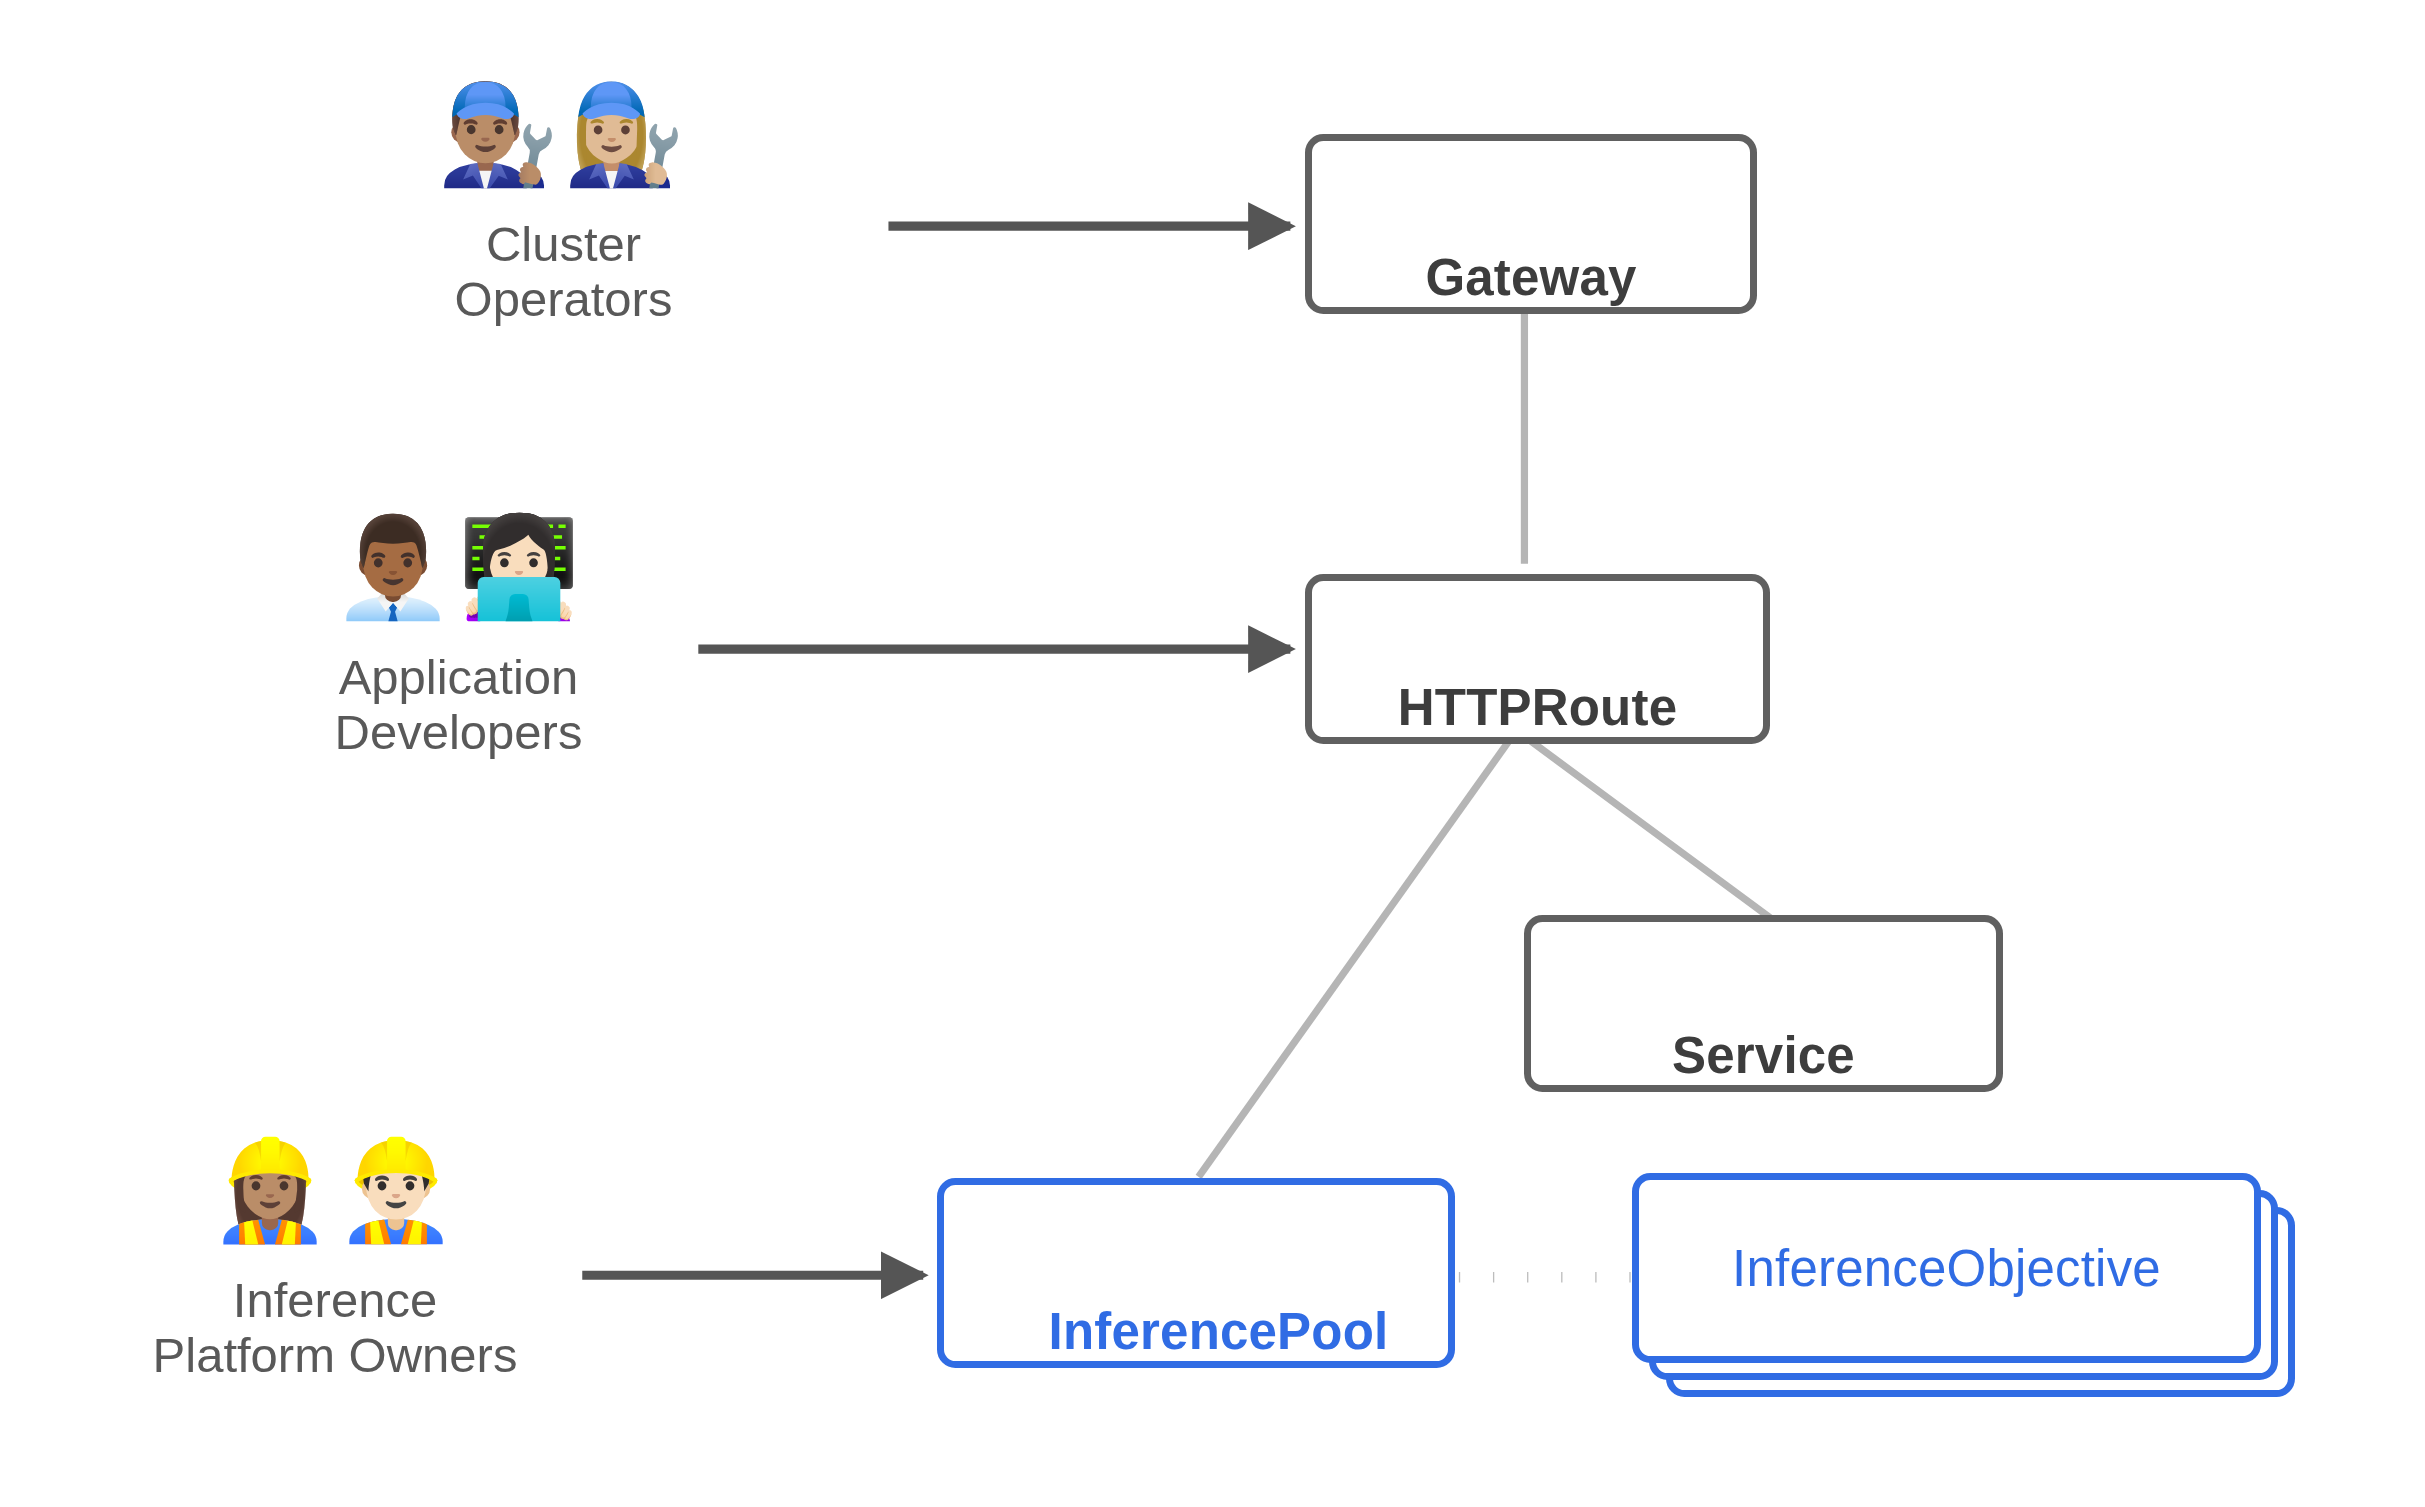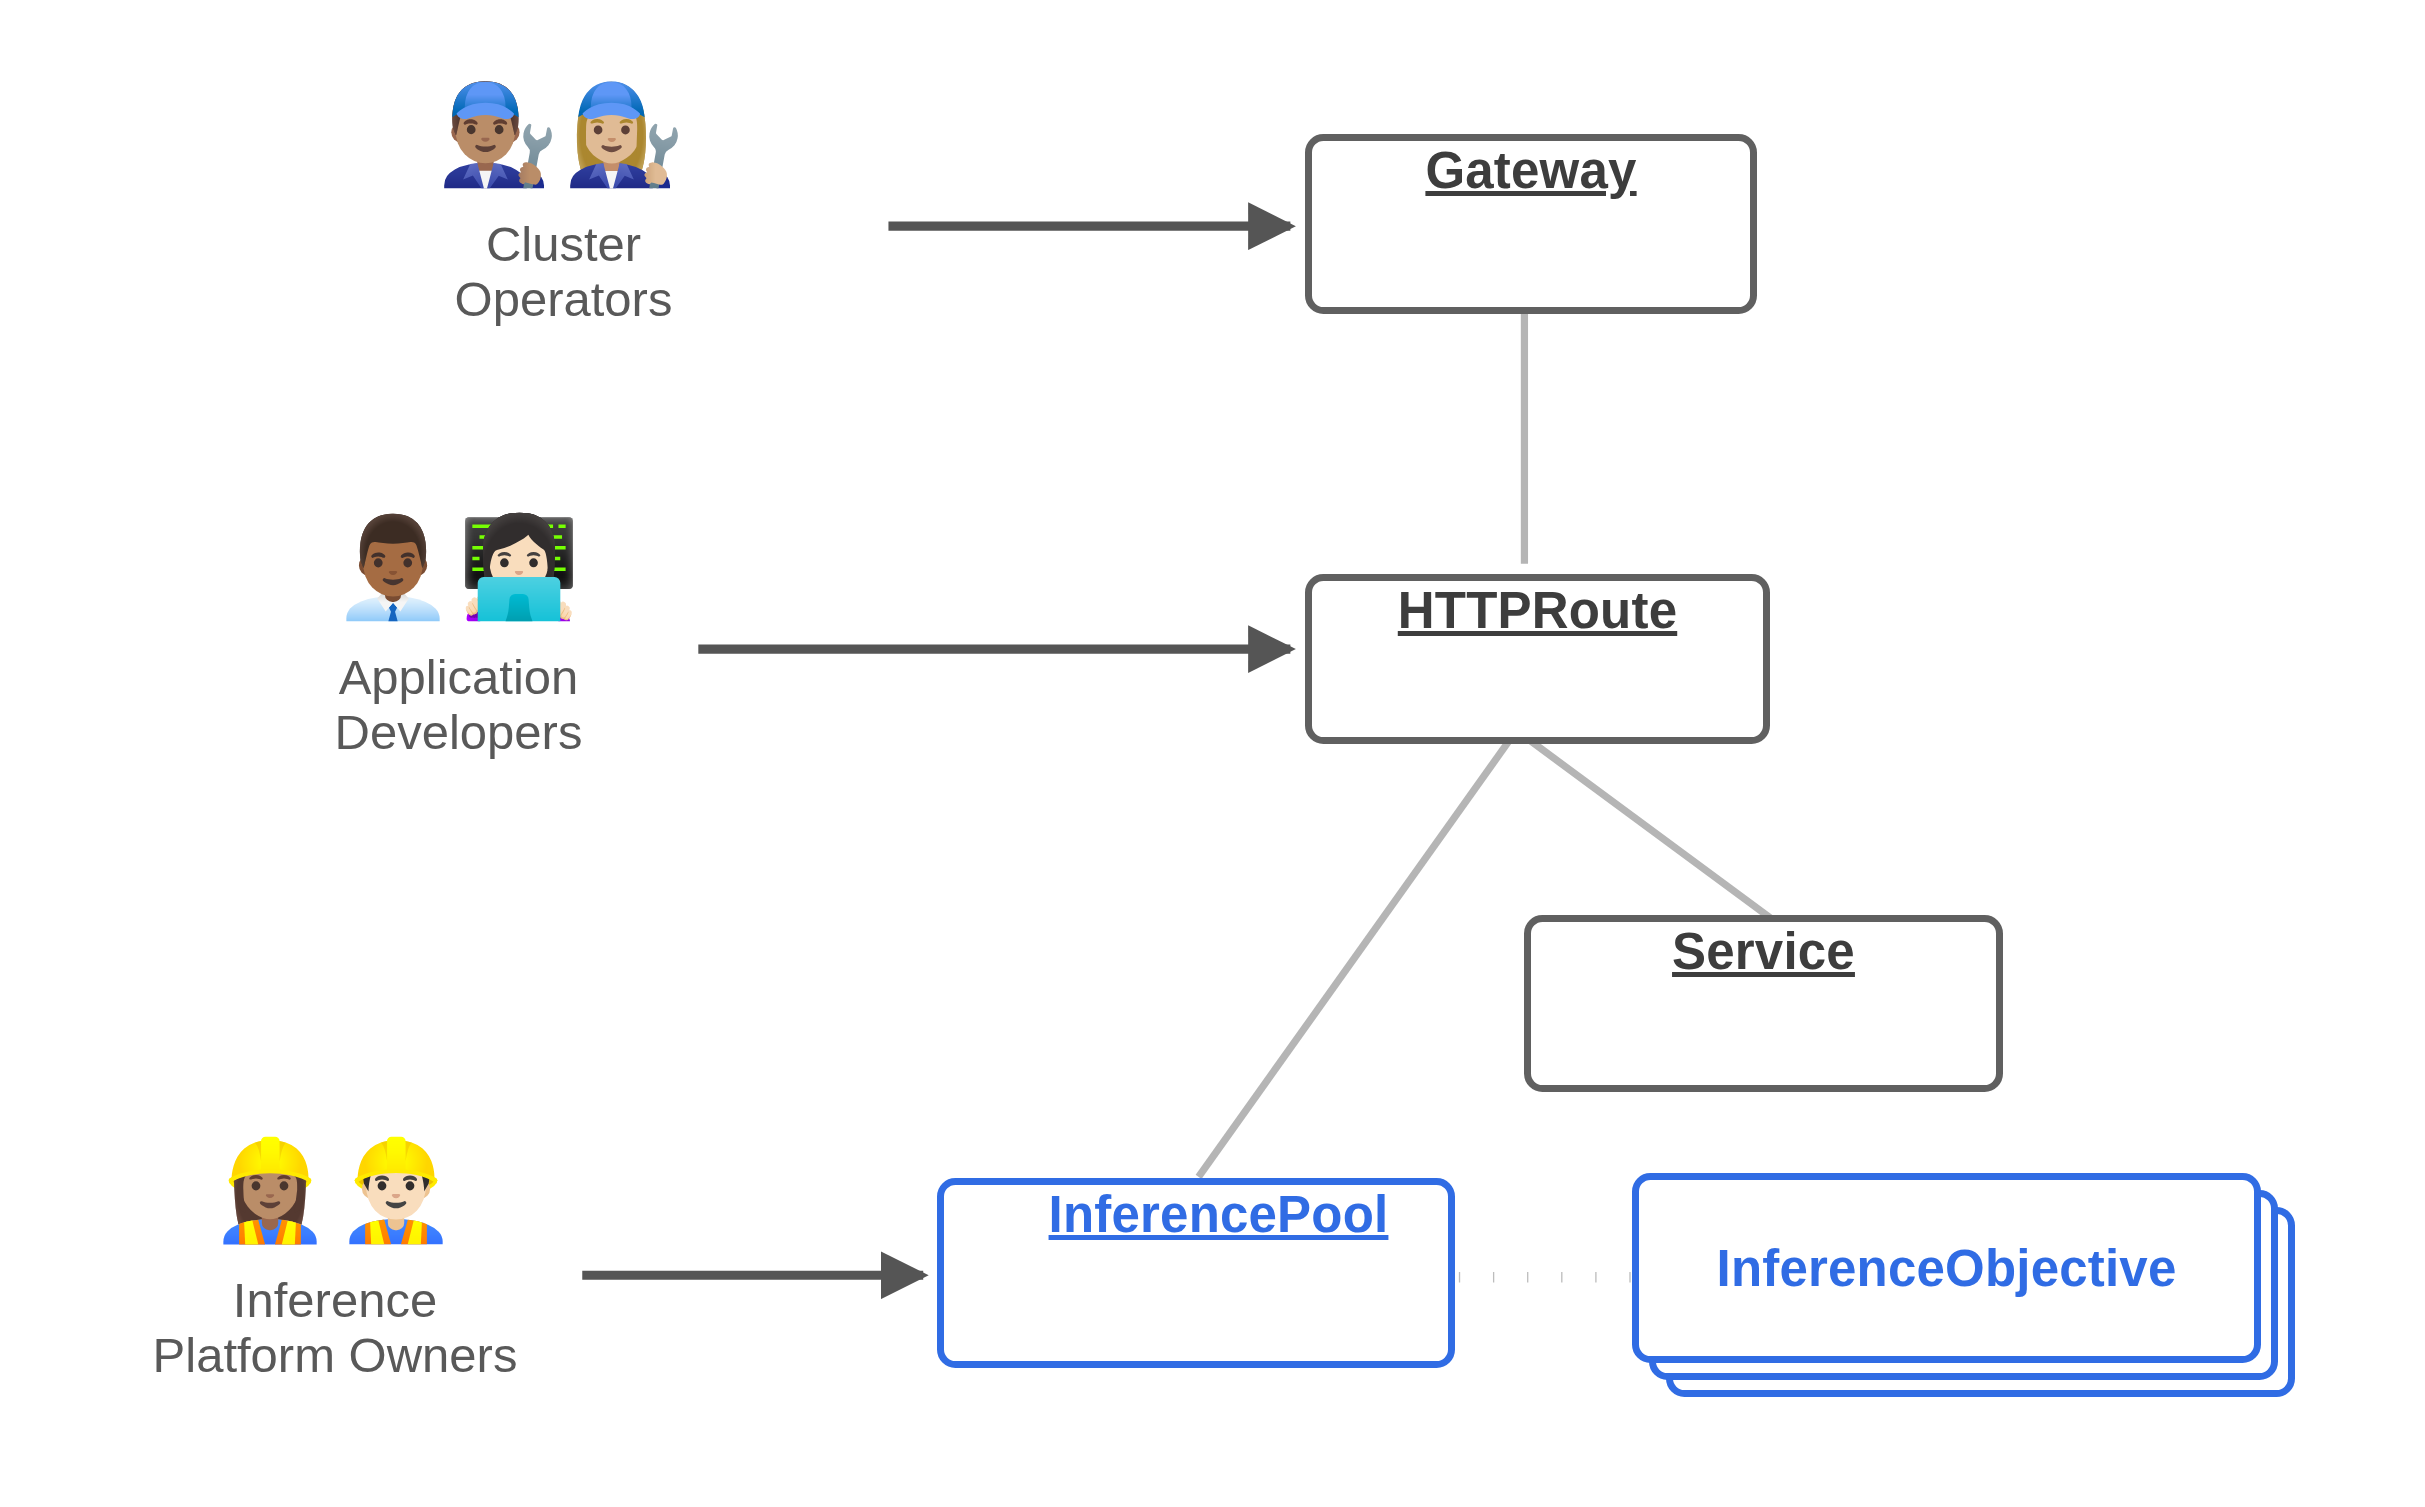--- a/index.html
+++ b/index.html
@@ -50,27 +50,26 @@
     color: #595959;
     font-weight: 400;
     white-space: pre-line;
   }
 
   
   .node {
     position: absolute;
     box-sizing: border-box;
     display: flex;
-    align-items: flex-start;
+    align-items: flex-end;
     justify-content: center;
     background: #ffffff;
     border-radius: 18.4px;
     font-weight: 700;
     text-align: center;
-    text-decoration: underline;
   }
   .node.gray {
     border: 7.2px solid #606060;
     color: #3d3d3d;
   }
   .node.blue {
     border: 7.2px solid #306ce4;
     color: #306ce4;
   }
   .node-label {
@@ -88,21 +87,21 @@
     box-sizing: border-box;
     background: #ffffff;
     border: 7.2px solid #306ce4;
     border-radius: 18.4px;
   }
   .stack .sheet.front {
     display: flex;
     align-items: center;
     justify-content: center;
     color: #306ce4;
-    font-weight: 700;
+    font-weight: 400;
   }
 </style>
 </head>
 <body>
 
 <div id="canvas">
 
   <svg id="wires" viewBox="0 0 3700 2300">
     <defs>
       <marker id="arrowhead" markerWidth="5.2" markerHeight="5.2" refX="4.6" refY="2.6" orient="auto" markerUnits="strokeWidth">

